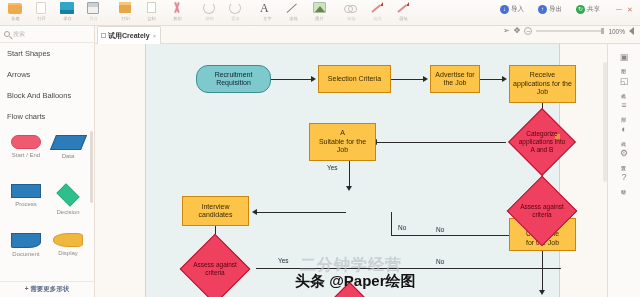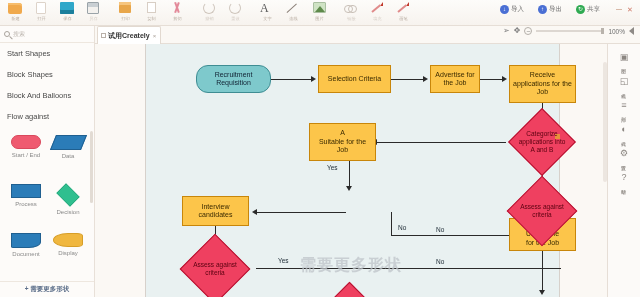--- a/index.html
+++ b/index.html
@@ -343,23 +343,23 @@
       <div class="zc-play"></div>
     </div>
   </div>
 
   <div class="sidebar">
     <div class="sb-search">
       <div class="sb-mag"></div>
       <div class="sb-search-txt">搜索</div>
     </div>
     <div class="sb-cat">Start Shapes</div>
-    <div class="sb-cat">Block Shapes</div>
+    <div class="sb-cat">Arrows</div>
     <div class="sb-cat">Block And Balloons</div>
-    <div class="sb-cat">Flow against</div>
+    <div class="sb-cat">Flow charts</div>
 
     <div class="shape-wrap">
       <div class="shape-grid">
         <div class="sh-cell">
           <div class="sh-startend"></div>
           <div class="sh-lbl">Start / End</div>
         </div>
         <div class="sh-cell">
           <div class="sh-data"></div>
           <div class="sh-lbl">Data</div>
@@ -519,15 +519,16 @@
     <div class="rp-item">
       <div class="rp-ico">⚙</div>
       <div class="rp-lbl">设置</div>
     </div>
     <div class="rp-item">
       <div class="rp-ico">?</div>
       <div class="rp-lbl">帮助</div>
     </div>
   </div>
 
-  <div class="wm-gray">需要更多形状</div>
+  <div class="wm-gray">二分钟学经营</div>
+  <div class="wm-black">头条 @Paper绘图</div>
 
 </div>
 
 </body></html>

